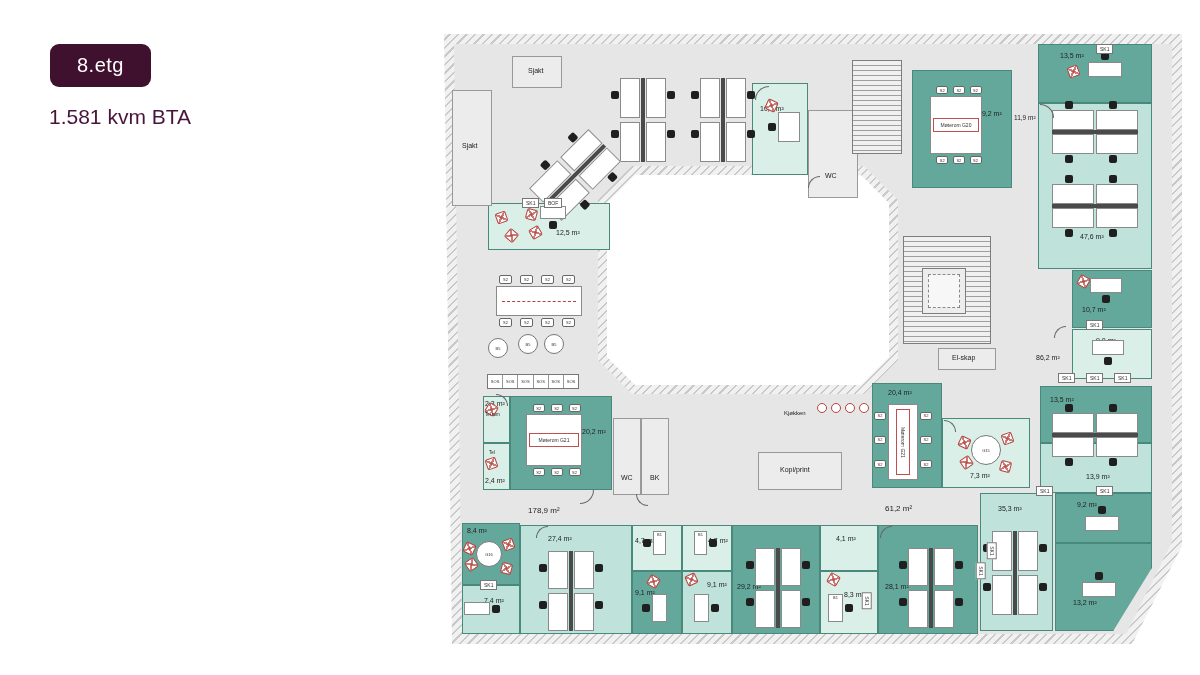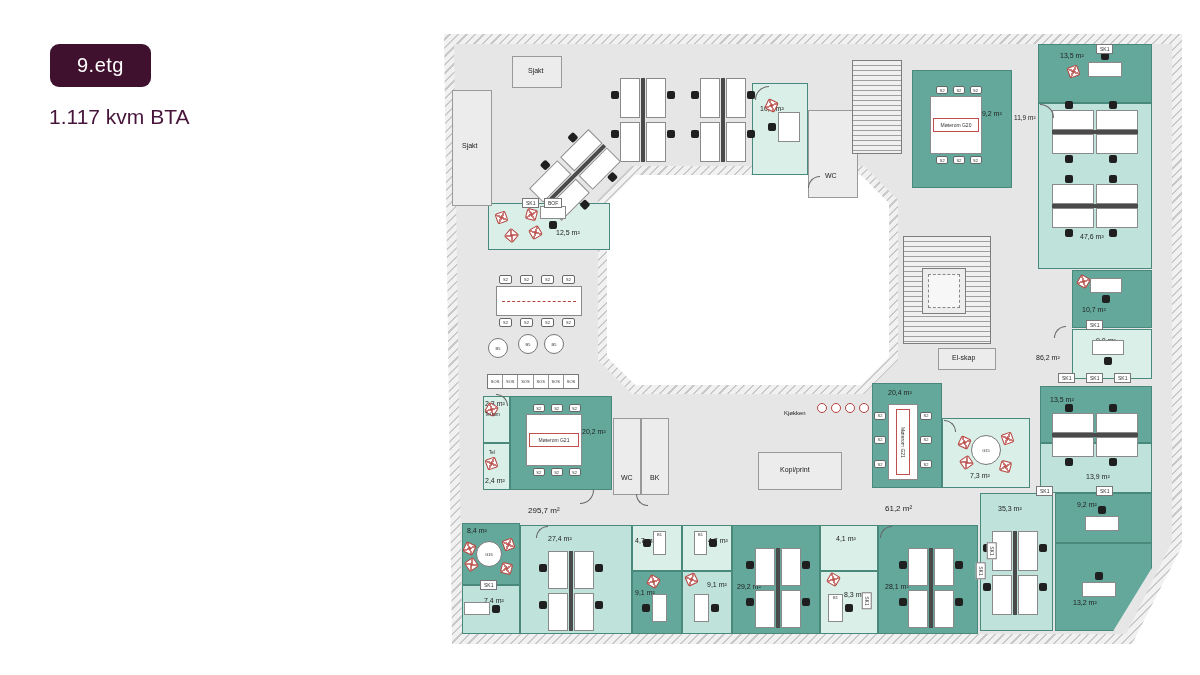--- a/index.html
+++ b/index.html
@@ -50,22 +50,22 @@
   .door{border:solid #666;border-width:1.5px 0 0 1.5px;border-radius:100% 0 0 0}
   .sofa{background:#fff;border:1px solid #777;display:flex}
   .sofa>div{flex:1;border-right:1px solid #999;font-size:4px;color:#333;display:flex;
             align-items:center;justify-content:center}
   .sofa>div:last-child{border-right:none}
   .tline{border-top:1px dashed #b5433d}
 </style>
 </head>
 <body>
 
-<div class="badge">9.etg</div>
-<div class="sub">1.117 kvm BTA</div>
+<div class="badge">8.etg</div>
+<div class="sub">1.581 kvm BTA</div>
 
 <div id="plan">
     <div class="abs building"></div>
     <div class="abs floor"></div>
     <div class="abs cyout" style="left: 158px; top: 140px; width: 300px; height: 228px;"></div>
     <div class="abs cyin" style="left: 167px; top: 149px; width: 282px; height: 210px;"></div>
     <div class="abs room mint" style="left: 312px; top: 57px; width: 56px; height: 92px;"></div>
     <div class="abs rlabel" style="left: 320px; top: 79px;">10,3 m²</div>
     <div class="abs room grayroom" style="left: 368px; top: 84px; width: 50px; height: 88px;"></div>
     <div class="abs rlabel" style="left: 385px; top: 146px;">WC</div>
@@ -349,21 +349,21 @@
     <div class="abs door" style="left: 315px; top: 60px; width: 14px; height: 14px; transform: rotate(0deg);"></div>
     <div class="abs door" style="left: 56px; top: 368px; width: 12px; height: 12px; transform: rotate(90deg);"></div>
     <div class="abs door" style="left: 140px; top: 464px; width: 14px; height: 14px; transform: rotate(180deg);"></div>
     <div class="abs door" style="left: 600px; top: 78px; width: 14px; height: 14px; transform: rotate(90deg);"></div>
     <div class="abs door" style="left: 614px; top: 300px; width: 12px; height: 12px; transform: rotate(0deg);"></div>
     <div class="abs door" style="left: 96px; top: 500px; width: 12px; height: 12px; transform: rotate(0deg);"></div>
     <div class="abs door" style="left: 440px; top: 500px; width: 12px; height: 12px; transform: rotate(0deg);"></div>
     <div class="abs door" style="left: 504px; top: 394px; width: 12px; height: 12px; transform: rotate(90deg);"></div>
     <div class="abs door" style="left: 368px; top: 150px; width: 12px; height: 12px; transform: rotate(0deg);"></div>
     <div class="abs door" style="left: 196px; top: 468px; width: 12px; height: 12px; transform: rotate(270deg);"></div>
-    <div class="abs rlabel" style="left: 88px; top: 480px; font-size: 8px;">295,7 m²</div>
+    <div class="abs rlabel" style="left: 88px; top: 480px; font-size: 8px;">178,9 m²</div>
     <div class="abs rlabel" style="left: 445px; top: 478px; font-size: 8px;">61,2 m²</div>
     <div class="abs rlabel" style="left: 596px; top: 328px; font-size: 7px;">86,2 m²</div>
     <div class="abs rlabel" style="left: 574px; top: 88px; font-size: 6.5px;">11,9 m²</div>
     <div class="abs rlabel" style="left: 344px; top: 384px; font-size: 6px;">Kjøkken</div>
     <div class="abs rlabel" style="left: 45px; top: 386px; font-size: 4.5px;">Tel rom</div>
     <div class="abs rlabel" style="left: 49px; top: 424px; font-size: 4.5px;">Tel</div>
     <div class="abs sk1" style="left: 82px; top: 172px;">SK1</div>
     <div class="abs sk1" style="left: 104px; top: 172px;">BOF</div>
     <div class="abs sk1" style="left: 656px; top: 18px;">SK1</div>
     <div class="abs sk1" style="left: 646px; top: 294px;">SK1</div>

